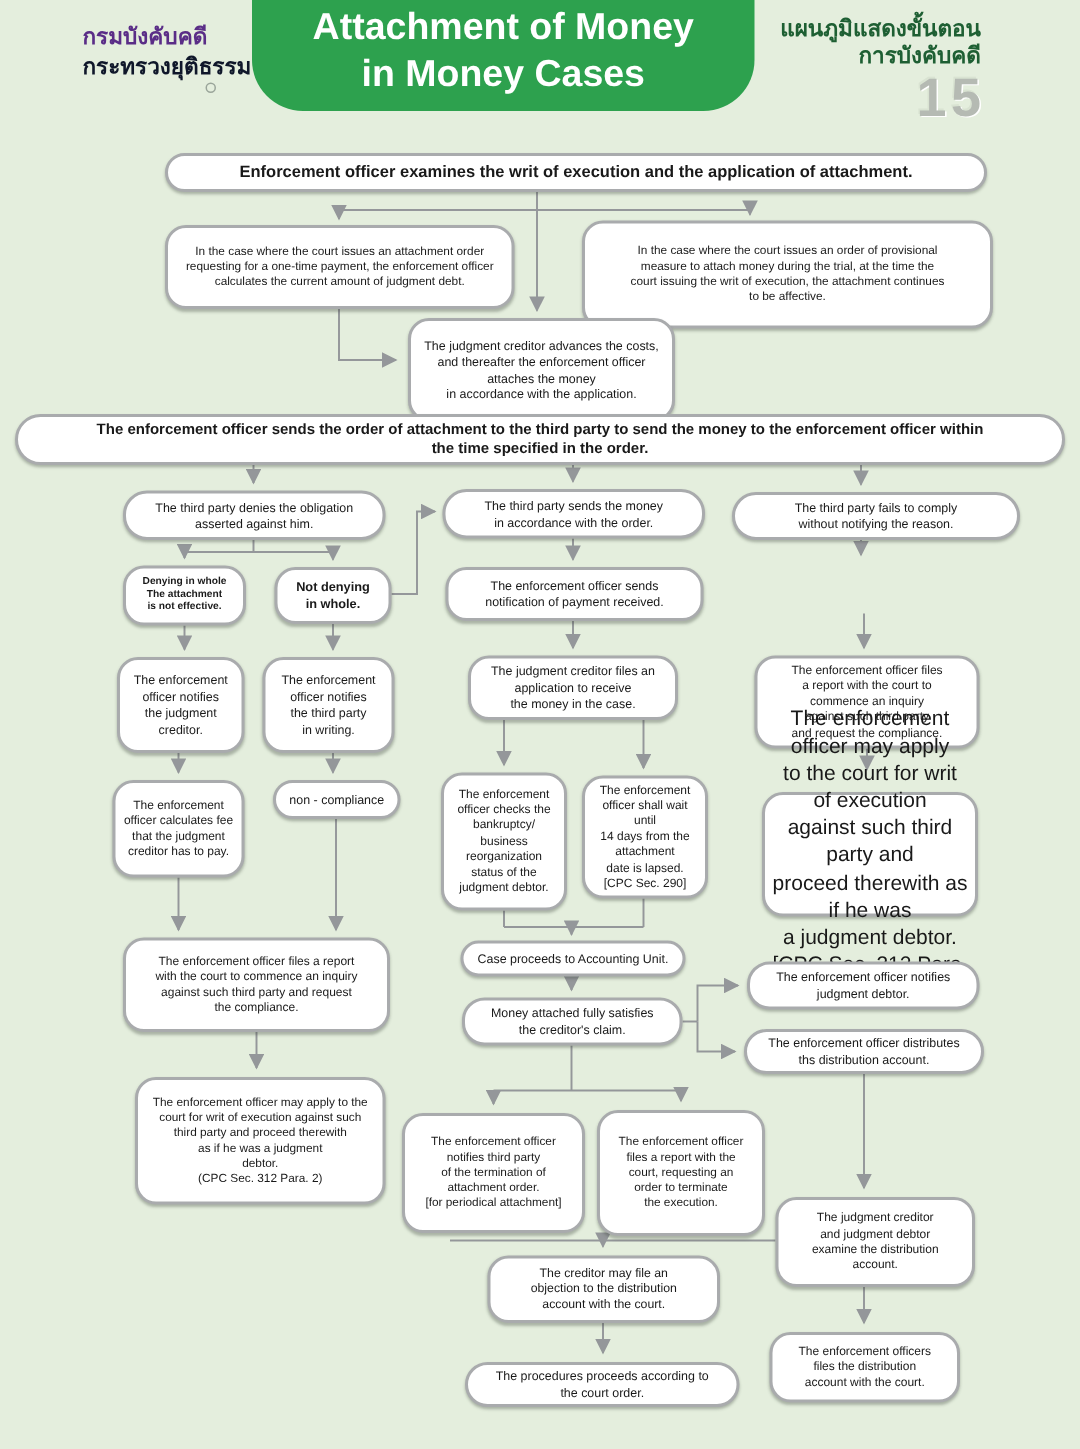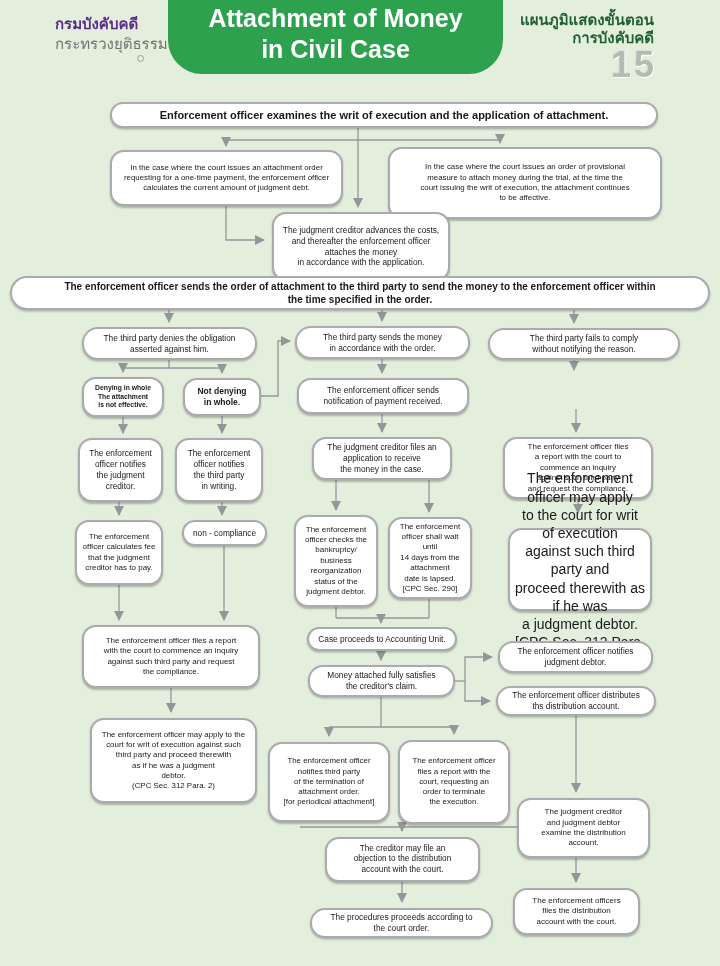--- a/index.html
+++ b/index.html
@@ -1,20 +1,20 @@
 <!DOCTYPE html>
 <html><head>
 <meta charset="utf-8">
 <style>
   html,body{margin:0;padding:0;}
   #canvas{position:relative;width:720px;height:966px;background:#e4eedd;overflow:hidden;
           font-family:"Liberation Sans",sans-serif;}
   
   .agency1{position:absolute;left:55px;top:12px;font-size:15px;font-weight:bold;color:#5a2d87;}
-  .agency2{position:absolute;left:55px;top:32px;font-size:15px;font-weight:normal;color:#737373;}
+  .agency2{position:absolute;left:55px;top:32px;font-size:15px;font-weight:bold;color:#0f172a;}
   .dot{position:absolute;left:137px;top:55px;width:5px;height:5px;border:1.5px solid #9aa59a;border-radius:50%;}
   .titlebox{position:absolute;left:168px;top:-34px;width:335px;height:108px;background:#2da14e;
             border-radius:34px;display:flex;align-items:flex-end;justify-content:center;}
   .titletext{color:#ffffff;font-weight:bold;font-size:25px;line-height:1.25;text-align:center;
              white-space:pre-line;padding-bottom:9px;}
   .caption{position:absolute;right:66px;top:11px;text-align:right;font-size:15px;font-weight:bold;
            color:#1e5f33;line-height:1.2;white-space:pre-line;}
   .pagenum{position:absolute;right:63px;top:44px;font-size:36px;font-weight:bold;color:#b5bab3;
            letter-spacing:3px;text-shadow:1px 1px 0 #ffffff,-1px -1px 0 #d9e3d2;}
   
@@ -28,21 +28,21 @@
 </head>
 <body>
 
 <div id="canvas">
 
   <div class="agency1">กรมบังคับคดี</div>
   <div class="agency2">กระทรวงยุติธรรม</div>
   <div class="dot"></div>
   <div class="titlebox">
     <div class="titletext">Attachment of Money
-in Civil Case</div>
+in Money Cases</div>
   </div>
   <div class="caption">แผนภูมิแสดงขั้นตอน
 การบังคับคดี</div>
   <div class="pagenum">15</div>
 
   <svg class="wires" width="720" height="966" viewBox="0 0 720 966">
     <defs>
       <marker id="arr" viewBox="0 0 10 10" refX="9" refY="5" markerWidth="8" markerHeight="8" orient="auto">
         <path d="M0,0 L10,5 L0,10 z" fill="#94979a"></path>
       </marker>

